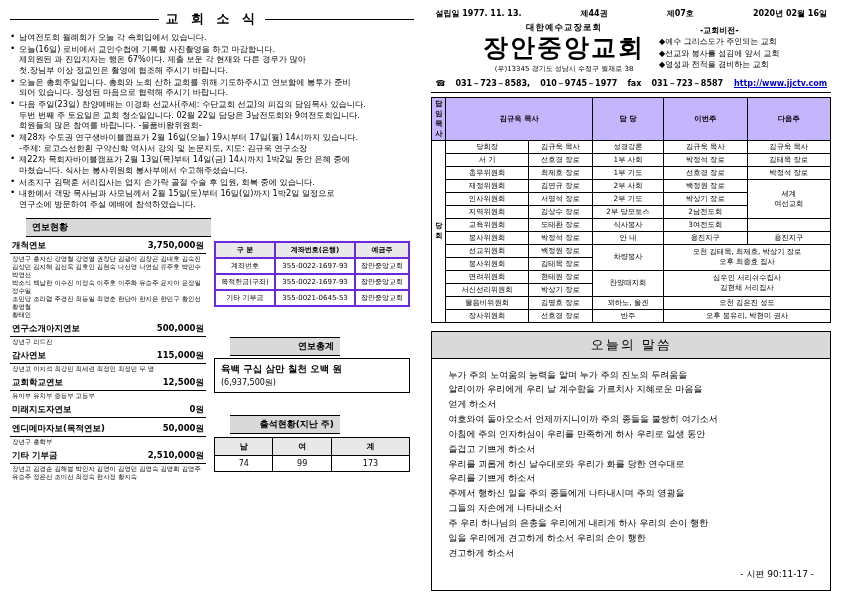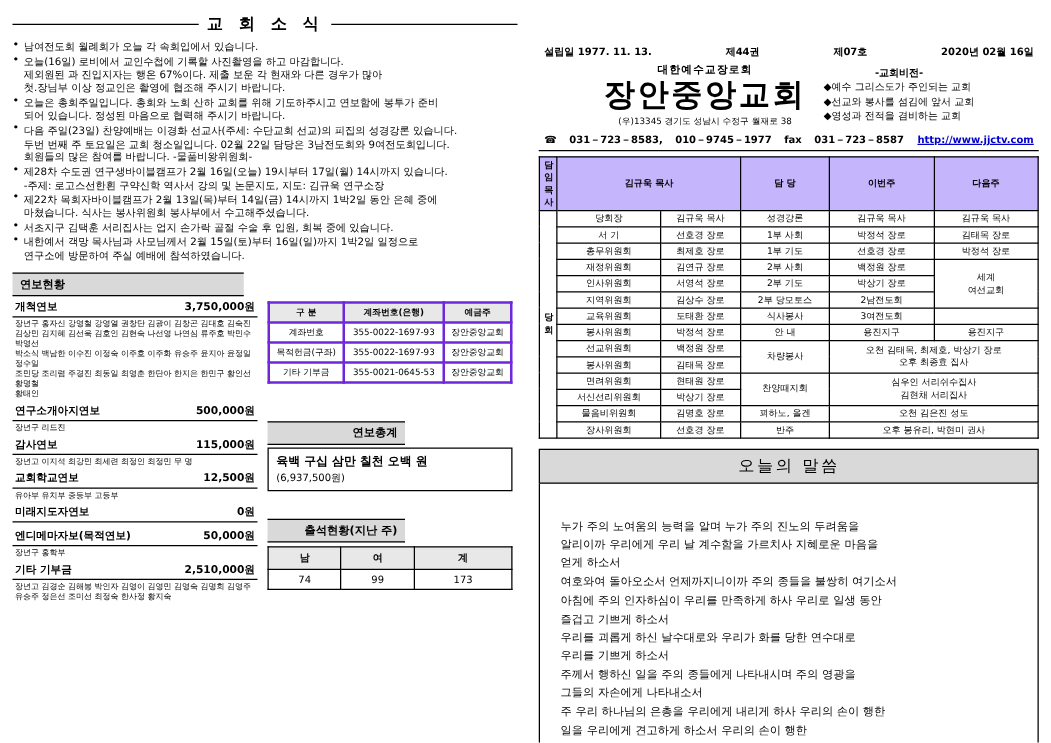--- a/index.html
+++ b/index.html
@@ -21,21 +21,21 @@
   .title-rule { display:flex; align-items:center; gap:6px; margin: 2px 0 4px 0; }
   .title-rule .line { flex:1; height:0; border-top: 1px solid #000; }
   .title-rule .t { font-size: 13px; font-weight: bold; letter-spacing: 4px; white-space: nowrap; }
 
   ul.news { list-style: none; margin:0; padding:0; }
   ul.news > li { position: relative; padding-left: 9px; margin-bottom: 1px; font-size: 8.2px; line-height: 1.3; }
   ul.news > li:before { content:"•"; position:absolute; left:0; top:-1px; font-size: 9px; }
 
   .sec-head {
     background: #d9d9d9; border: 1px solid #000; border-left: none; border-right:none;
-    font-size: 9px; font-weight: bold; padding: 2px 6px; margin: 8px 0 2px 0;
+    font-size: 9px; font-weight: bold; padding: 2px 6px; margin: 8px 0 2px 16px;
     width: 185px;
   }
   .sec-head.small { width: 110px; text-align: right; }
 
   .row-item { display:flex; justify-content:space-between; align-items:flex-end;
     border-bottom: 1px solid #000; padding: 1px 2px 1px 2px; font-size: 8.5px; }
   .row-item .label { font-weight: bold; }
   .row-item .amt { font-weight: bold; }
   .note { font-size: 6.4px; line-height: 1.25; padding: 1px 2px 3px 2px; color:#000; }
 
@@ -50,42 +50,42 @@
   .total-box { border: 1px solid #000; padding: 4px 6px; margin-top: 2px; }
   .total-box .ttl { font-size: 9.5px; font-weight: bold; }
   .total-box .sub { font-size: 8px; margin-top: 1px; }
 
   table.attend { border-collapse: collapse; width: 100%; font-size: 8px; margin-top: 3px; }
   table.attend th, table.attend td { border: 1px solid #000; padding: 3px 2px; text-align:center; }
   table.attend th { background: #e8e8e8; font-weight: bold; }
 
   
   .masthead-top { display:flex; justify-content: space-between; font-size: 8px; font-weight: bold; padding: 0 4px 3px 4px; }
-  .masthead-top span { white-space: nowrap; margin-top: 28px; }
+  .masthead-top span { white-space: nowrap; }
 
   .church-head { display:flex; align-items:center; justify-content:center; gap:14px; position: relative; }
   .church-name { text-align:center; }
   .church-name .sm { font-size: 8.5px; font-weight: bold; letter-spacing: 1px; }
   .church-name .big { font-size: 25px; font-weight: bold; letter-spacing: 2px; line-height: 1.1; font-family: "DejaVu Serif", "Liberation Serif", serif; }
   .church-name .addr { font-size: 7px; margin-top: 2px; }
   .mission { font-size: 8px; line-height: 1.45; text-align:left; }
   .mission .mt { text-align:center; font-weight:bold; }
 
   .contact-bar { display:flex; align-items:center; gap:10px; font-size: 8px; font-weight: bold;
      border-bottom: 1.5px solid #000; padding: 2px 4px 3px 4px; margin-top: 2px; }
   .contact-bar .url { margin-left:auto; color:#0000cc; text-decoration: underline; }
 
   table.staff { border-collapse: collapse; width: 100%; font-size: 7.3px; margin-top: 4px; }
   table.staff td, table.staff th { border: 1px solid #000; padding: 1px 2px; text-align:center; height: 12px; }
   table.staff th { background:#c4b5fd; font-weight:bold; }
   table.staff td.vert { width: 14px; font-weight: bold; }
 
   .word-head { background:#d9d9d9; border:1px solid #000; text-align:center;
      font-size: 13px; font-weight: normal; padding: 4px; margin-top: 8px; letter-spacing: 2px; }
-  .word-body { border:1px solid #000; border-top:none; padding: 28px 16px; height: 232px; }
+  .word-body { border:1px solid #000; border-top:none; padding: 9px 16px; height: 232px; }
   .word-body p { margin: 0; font-size: 9px; line-height: 1.65; }
   .word-ref { text-align:right; font-size: 9px; margin-top: 8px; }
 </style>
 </head>
 <body>
 
 <div class="page">
   <div class="cols">
 
     <div class="col-left">
@@ -96,21 +96,21 @@
         <span class="line"></span>
       </div>
 
       <ul class="news">
         <li style="white-space:pre-line">남여전도회 월례회가 오늘 각 속회입에서 있습니다.</li>
         <li style="white-space:pre-line">오늘(16일) 로비에서 교인수첩에 기록할 사진촬영을 하고 마감합니다.
 제외원된 과 진입지자는 행온 67%이다. 제출 보운 각 현재와 다른 경우가 많아
 첫.장님부 이상 정교인은 촬영에 협조해 주시기 바랍니다.</li>
         <li style="white-space:pre-line">오늘은 총회주일입니다. 총회와 노회 산하 교회를 위해 기도하주시고 연보함에 봉투가 준비
 되어 있습니다. 정성된 마음으로 협력해 주시기 바랍니다.</li>
-        <li style="white-space:pre-line">다음 주일(23일) 찬양예배는 이경화 선교사(주세: 수단교회 선교)의 피집의 성경강론 있습니다.
+        <li style="white-space:pre-line">다음 주일(23일) 찬양예배는 이경화 선교사(주세: 수단교회 선교)의 피집의 담임목사 있습니다.
                   두번 번째 주 토요일은 교회 청소일입니다. 02월 22일 담당은 3남전도회와 9여전도회입니다.
 회원들의 많은 참여를 바랍니다. -물품비왕위원회-</li>
         <li style="white-space:pre-line">제28차 수도권 연구생바이블캠프가 2월 16일(오늘) 19시부터 17일(월) 14시까지 있습니다.
   -주제: 로고스선한횐 구약신학 역사서 강의 및 논문지도, 지도: 김규욱 연구소장</li>
         <li style="white-space:pre-line">제22차 목회자바이블캠프가 2월 13일(목)부터 14일(금) 14시까지 1박2일 동안 은혜 중에
 마쳤습니다. 식사는 봉사위원회 봉사부에서 수고해주셨습니다.</li>
         <li style="white-space:pre-line">서초지구 김택훈 서리집사는 업지 손가락 골절 수술 후 입원, 회복 중에 있습니다.</li>
         <li style="white-space:pre-line">내한예서 객망 목사님과 사모님께서 2월 15일(토)부터 16일(일)까지 1박2일 일정으로
 연구소에 방문하여 주실 예배에 참석하였습니다.</li>
       </ul>

